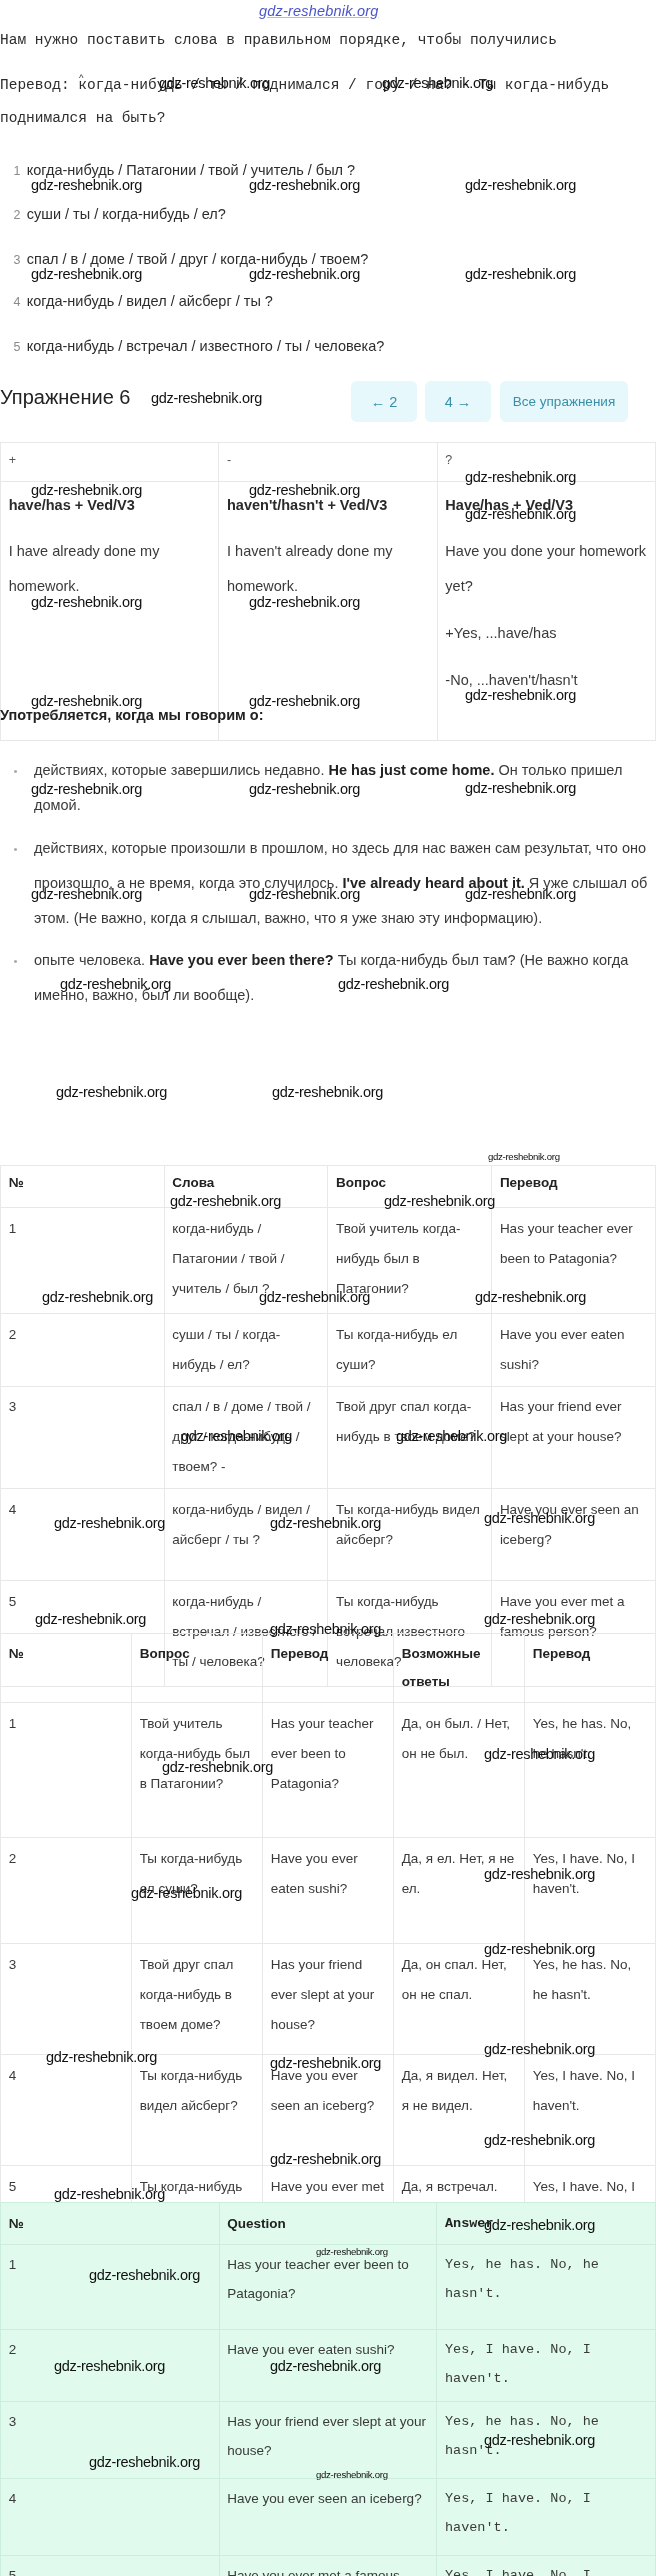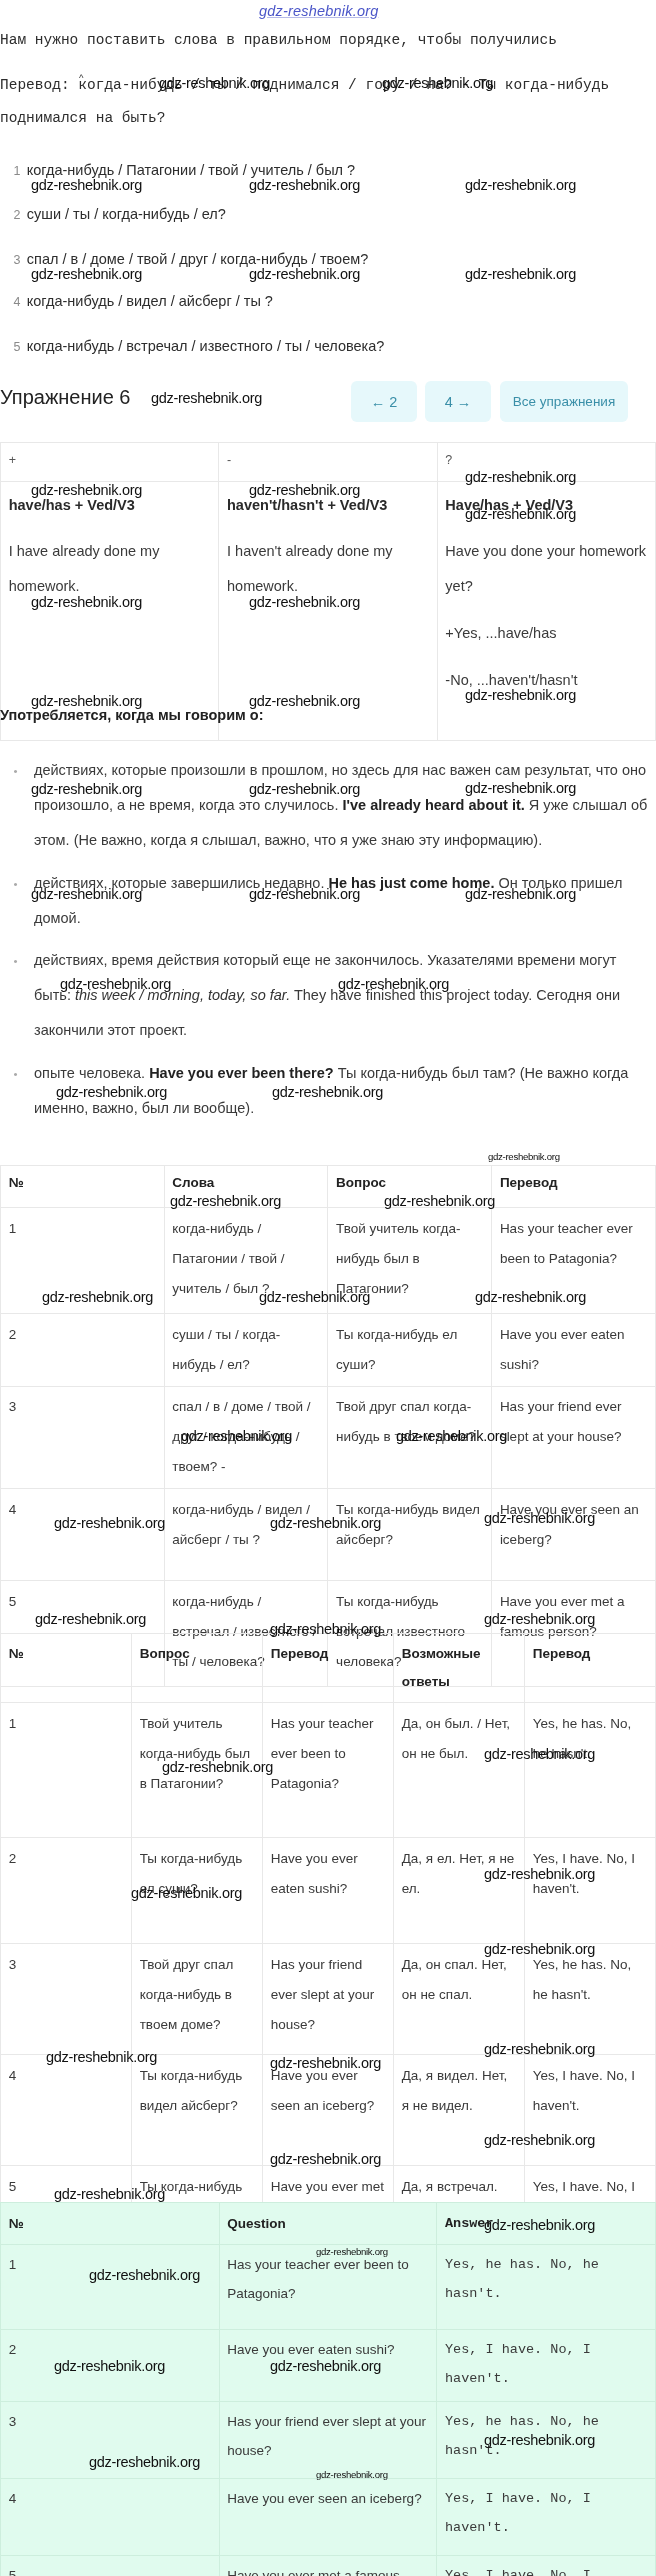--- a/index.html
+++ b/index.html
@@ -127,23 +127,22 @@
       <div class="ex">Have you done your homework yet?</div>
       <div class="ex" style="margin-top:11.6px">+Yes, ...have/has</div>
       <div class="ex" style="margin-top:11.6px">-No, ...haven't/hasn't</div>
     </td>
   </tr>
 </tbody>
   </table>
 
 <div class="usage-head">Употребляется, когда мы говорим о:</div>
 <ul class="usage-list">
+  <li style="margin-bottom:7.7px"><span>действиях, которые завершились недавно. </span><b>He has just come home.</b><span> Он только пришел домой.</span></li>
   <li style="margin-bottom:7.7px"><span>действиях, которые произошли в прошлом, но здесь для нас важен сам результат, что оно произошло, а не время, когда это случилось. </span><b>I've already heard about it.</b><span> Я уже слышал об этом. (Не важно, когда я слышал, важно, что я уже знаю эту информацию).</span></li>
-  <li style="margin-bottom:7.7px"><span>действиях, которые завершились недавно. </span><b>He has just come home.</b><span> Он только пришел домой.</span></li>
-  <li style="margin-bottom:7.7px"><span>действиях, время действия который еще не закончилось. Указателями времени могут быть: </span><i>this week / morning, today, so far.</i><span> They have finished this project today. Сегодня они закончили этот проект.</span></li>
   <li><span>опыте человека. </span><b>Have you ever been there?</b><span> Ты когда-нибудь был там? (Не важно когда именно, важно, был ли вообще).</span></li>
 </ul>
 
 <table class="t1">
   <thead>
     <tr>
       <th class="c0">№</th>
       <th class="c1">Слова</th>
       <th class="c2">Вопрос</th>
       <th class="c3">Перевод</th>

